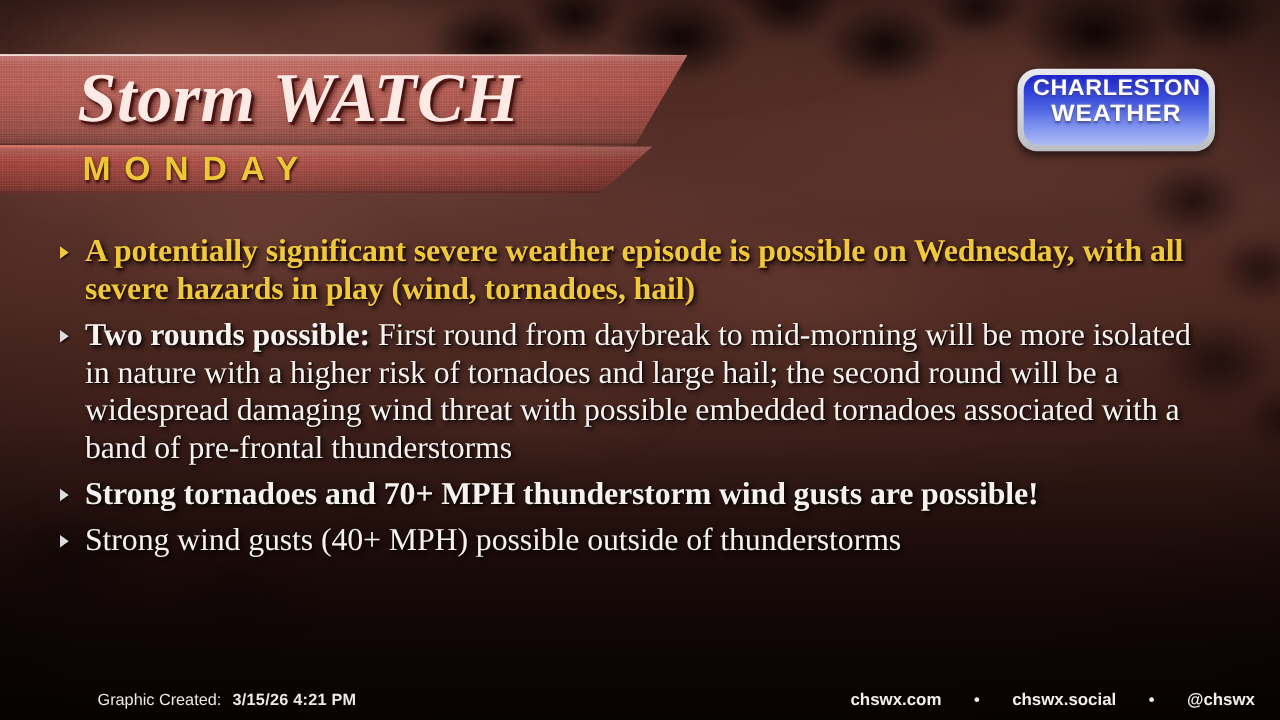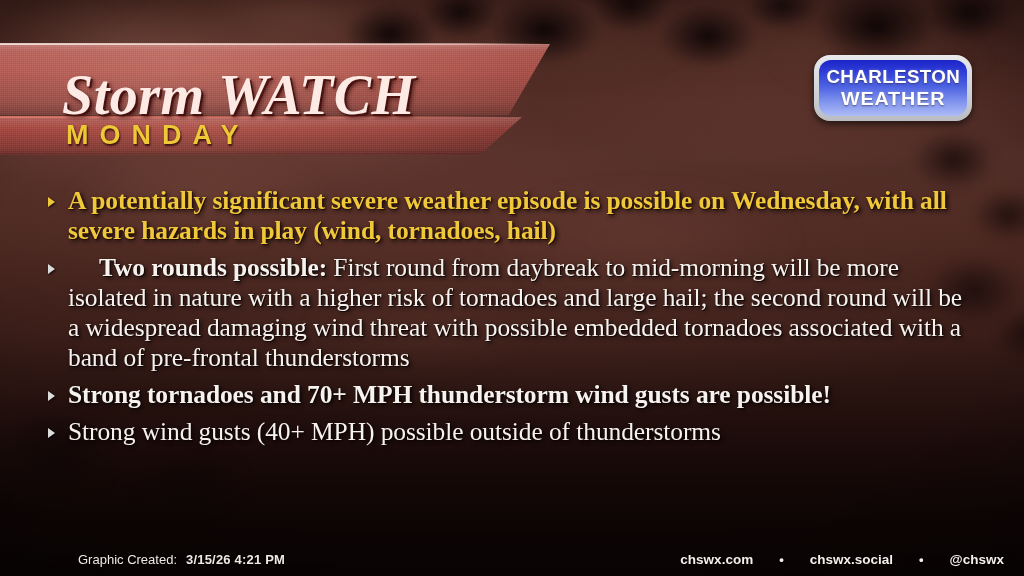--- a/index.html
+++ b/index.html
@@ -164,21 +164,20 @@
     font-family: "Liberation Serif", serif;
     font-style: italic;
     font-weight: 700;
     font-size: 56px;
     color: #fdeae5;
     white-space: nowrap;
     text-shadow:
        2px 2px 0 rgba(70,14,12,0.85),
        3px 3px 4px rgba(40,8,7,0.75);
     letter-spacing: 0.5px;
-    margin-top: 16px;
   }
   .banner-title .watch { font-size: 56px; }
 
   .banner-day {
     position: absolute; left: 66px; top: 117px;
     height: 38px; line-height: 37px;
     font-family: "Liberation Sans", sans-serif;
     font-weight: 700;
     font-size: 27px;
     letter-spacing: 11px;
@@ -194,21 +193,21 @@
     border-radius: 16px;
     background: linear-gradient(180deg, #e9eaec 0%, #cfd2d6 55%, #b9bcc1 100%);
     padding: 5px;
     box-shadow: 0 3px 7px rgba(0,0,0,0.6);
   }
   .logo-inner {
     width: 100%; height: 100%;
     border-radius: 12px;
     background: linear-gradient(180deg, #1d24c8 0%, #2f3fd8 22%, #4e63e2 48%, #7f93ee 74%, #aebbf6 100%);
     display: flex; flex-direction: column;
-    align-items: center; justify-content: center;
+    align-items: center; justify-content: flex-start;
     overflow: hidden;
   }
   .logo-line1, .logo-line2 {
     font-family: "Liberation Sans", sans-serif;
     font-weight: 700;
     color: #ffffff;
     white-space: nowrap;
     text-shadow: 0 1px 2px rgba(10,10,60,0.55), 0 0 3px rgba(255,255,255,0.30);
     transform: scaleX(1.04);
   }
@@ -251,21 +250,21 @@
     color: #f6f3ee;
     text-shadow: 1px 1px 0 rgba(20,6,5,0.9), 2px 2px 4px rgba(0,0,0,0.85);
     letter-spacing: -0.1px;
   }
   .bullet.highlight .bullet-text {
     color: #f0c93a;
     font-weight: 700;
     text-shadow: 1px 1px 0 rgba(40,12,4,0.95), 2px 2px 4px rgba(0,0,0,0.9);
   }
   .bullet.bold .bullet-text { font-weight: 700; }
-  .bullet-text b { font-weight: 700; margin-left: 31px; }
+  .bullet-text b { font-weight: 700; }
 
   
   .footer {
     position: absolute; left: 0; bottom: 0;
     width: 1024px; height: 34px;
     display: flex;
     align-items: center;
     margin-left: 16px;
   }
   .footer-left {

